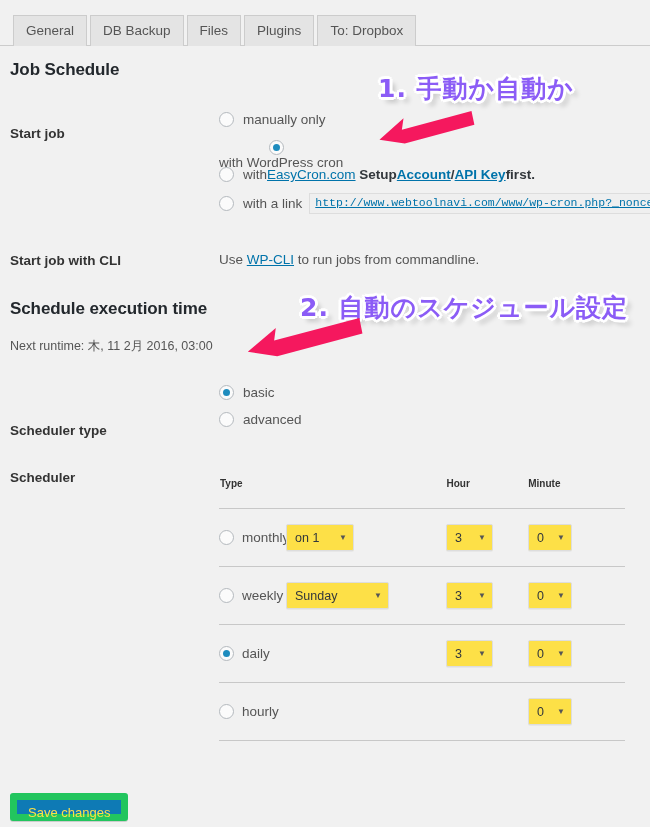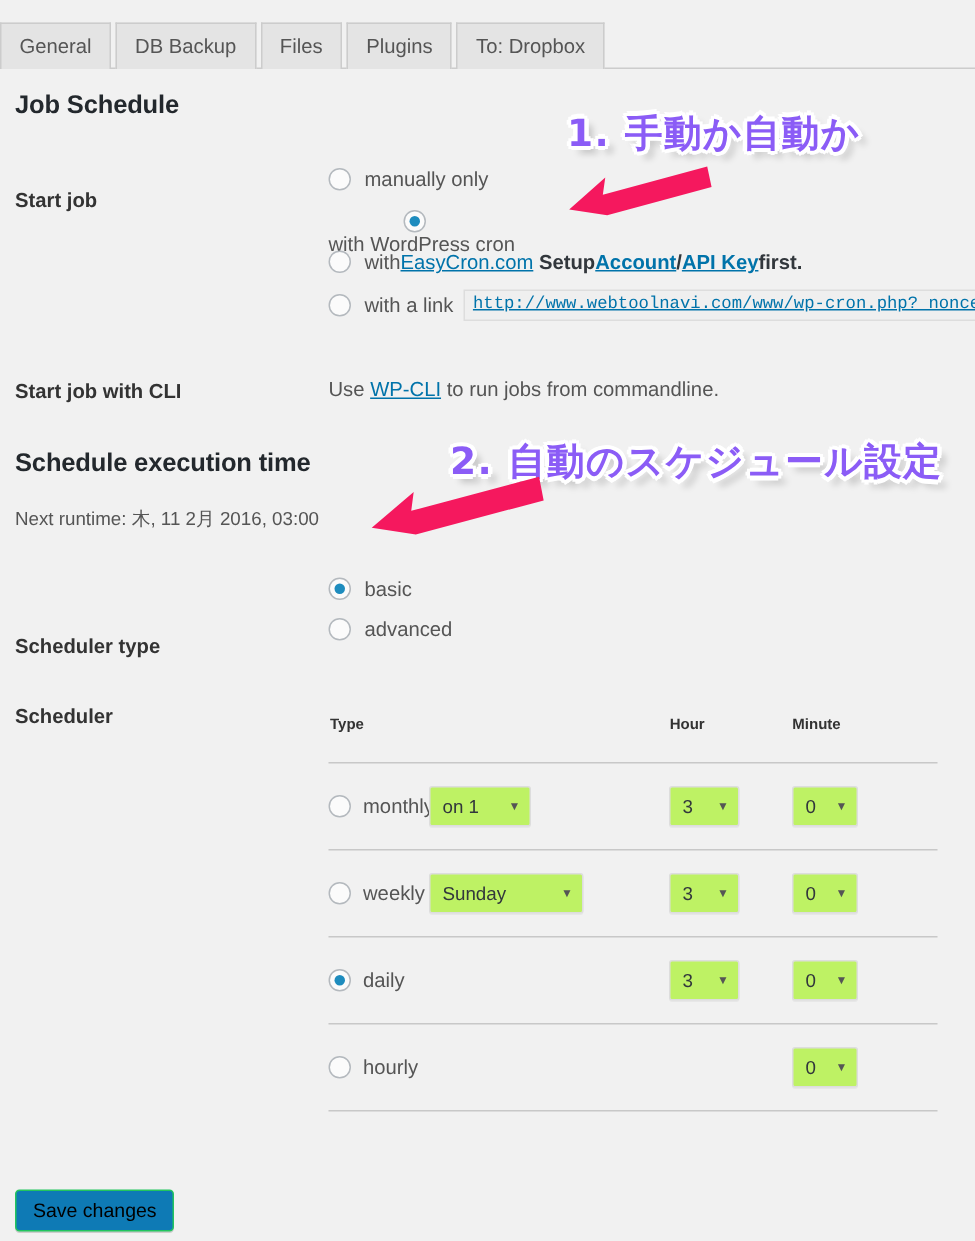--- a/index.html
+++ b/index.html
@@ -18,20 +18,21 @@
     -webkit-font-smoothing: antialiased;
   }
 
   
   .tab-bar {
     position: absolute;
     left: 0; top: 0;
     width: 650px;
     height: 46px;
     box-sizing: border-box;
+    padding-left: 13px;
     border-bottom: 1px solid #ccc;
     display: flex;
     align-items: flex-end;
   }
   .tab {
     box-sizing: border-box;
     height: 31px;
     line-height: 30px;
     padding: 0 12px;
     margin-right: 3px;
@@ -166,21 +167,21 @@
   }
   .type-radio-wrap .radio { margin-right: 8px; }
 
   
   .sel {
     box-sizing: border-box;
     display: inline-flex;
     align-items: center;
     justify-content: space-between;
     height: 27px;
-    background: #bef264;
+    background: #fde047;
     border: 1px solid #ddd;
     border-radius: 2px;
     font-size: 12.5px;
     color: #32373c;
     padding: 0 6px 0 8px;
     cursor: pointer;
     box-shadow: 0 1px 0 rgba(0,0,0,0.04);
   }
   .sel .caret {
     font-size: 8px;
@@ -195,23 +196,23 @@
 
   
   .btn-save {
     position: absolute;
     left: 10px; top: 793px;
     box-sizing: border-box;
     height: 28px;
     line-height: 26px;
     padding: 0 11px;
     background: #0e7ab5;
-    border: 1px solid #22c55e;
+    border: 7px solid #22c55e;
     border-radius: 3px;
-    color: #000000;
+    color: #fde047;
     font-size: 13px;
     cursor: pointer;
     box-shadow: 0 1px 0 rgba(0,0,0,0.15);
   }
 
   
   .anno-text {
     position: absolute;
     font-family: "DejaVu Sans", "Liberation Sans", sans-serif;
     font-weight: bold;

